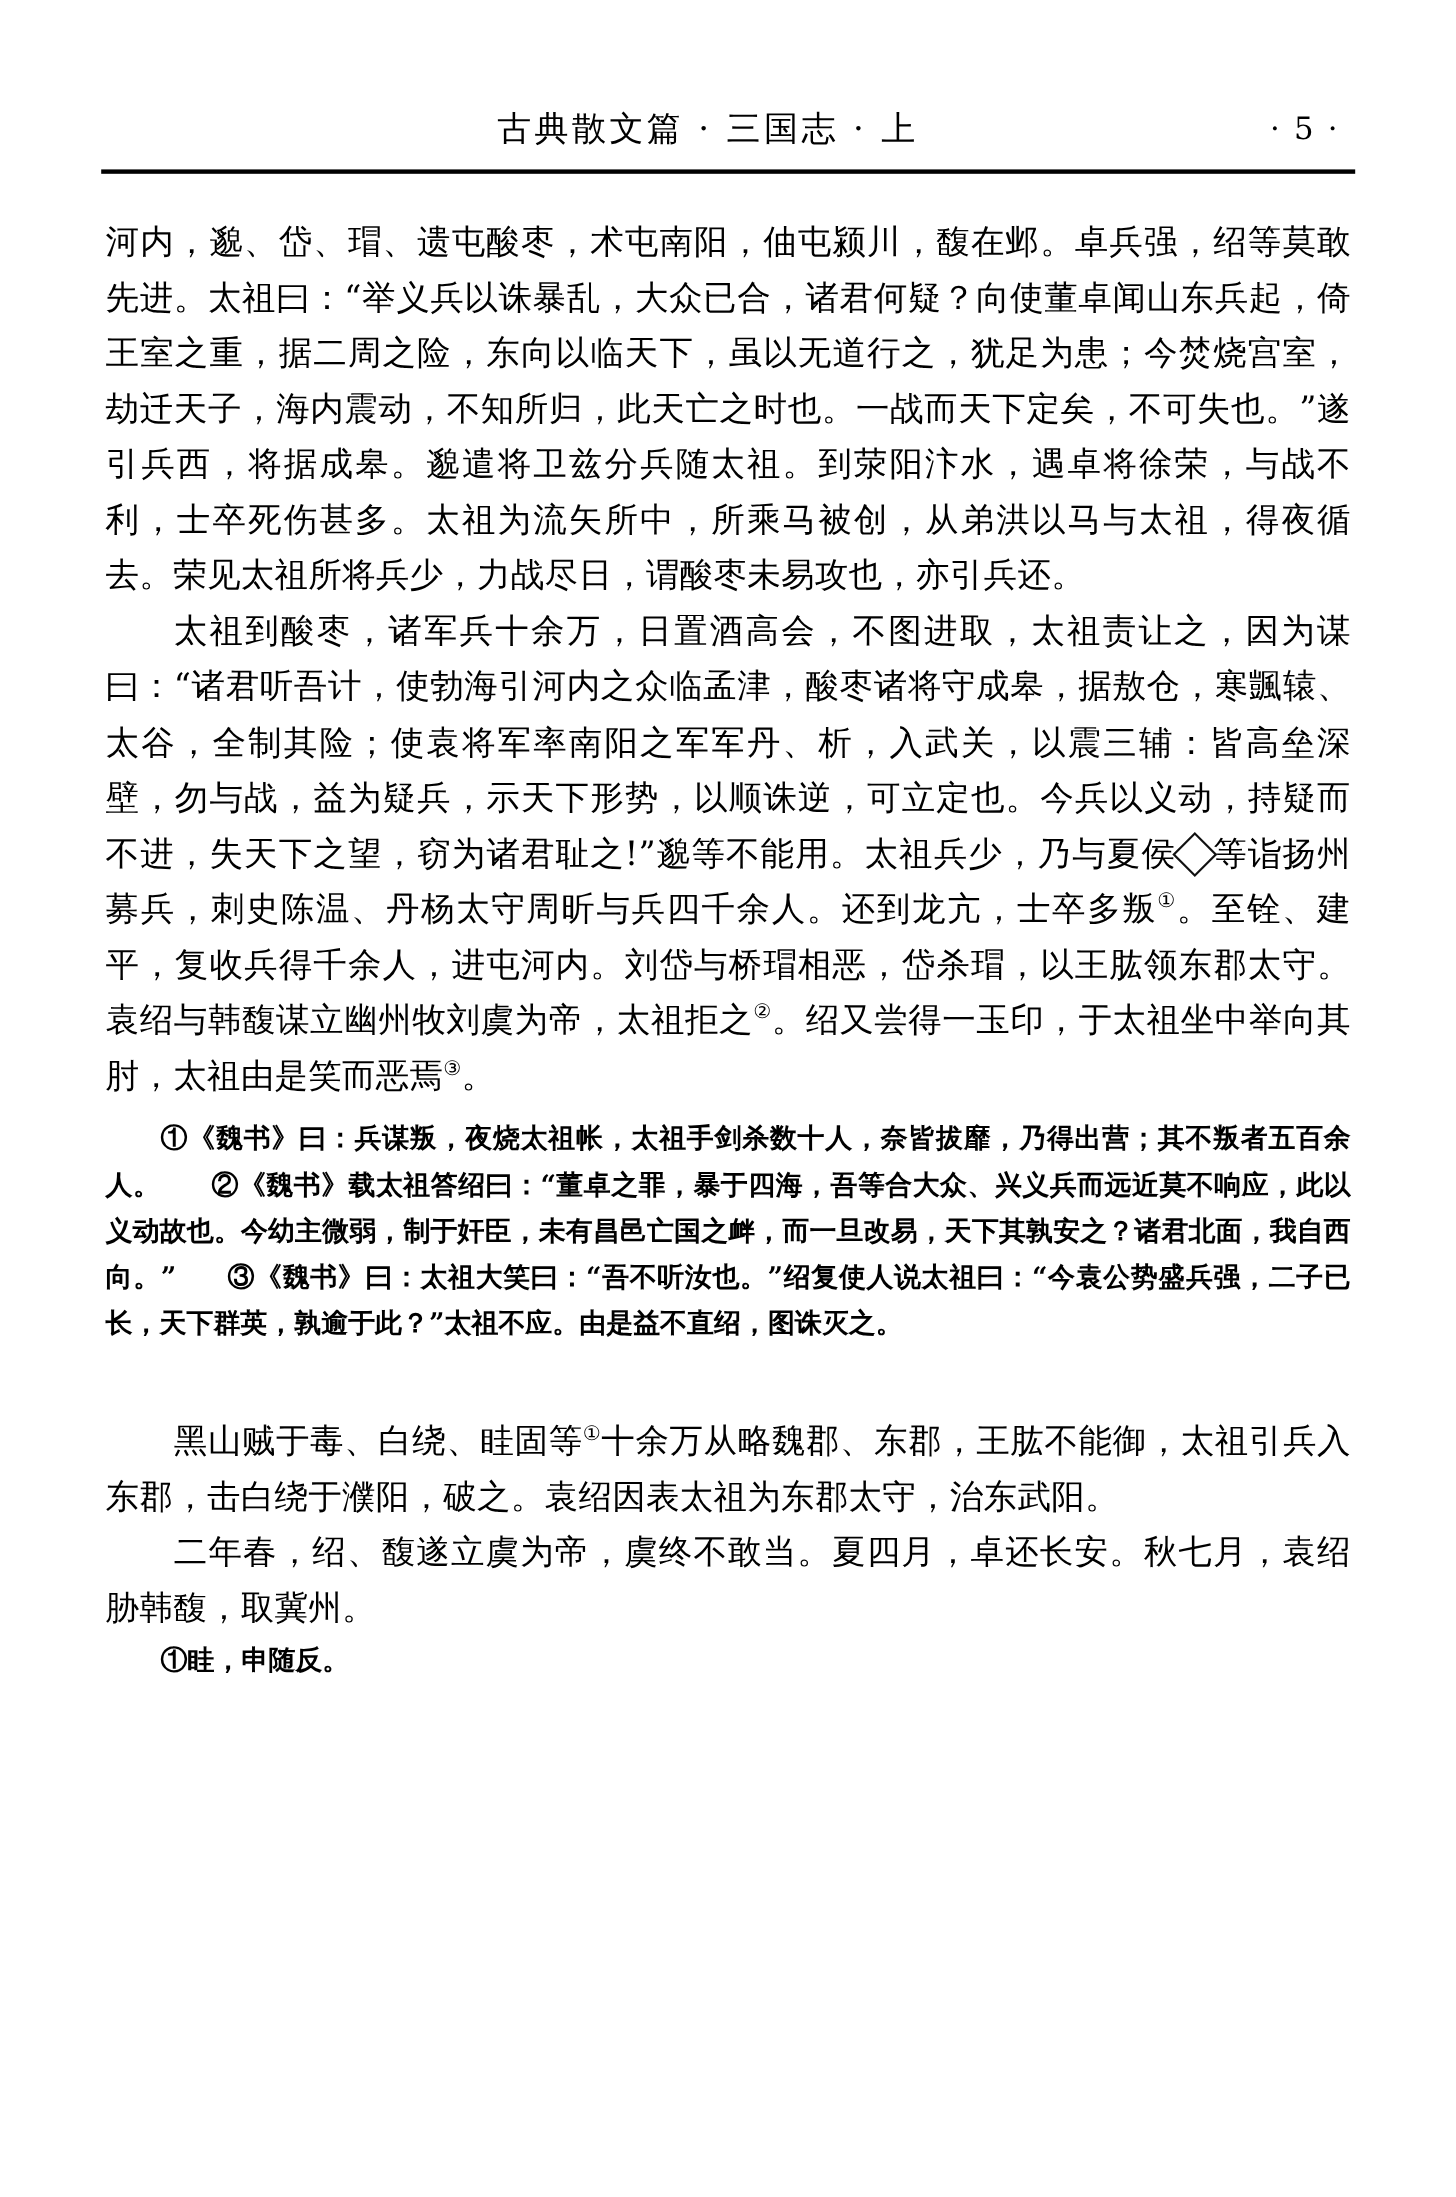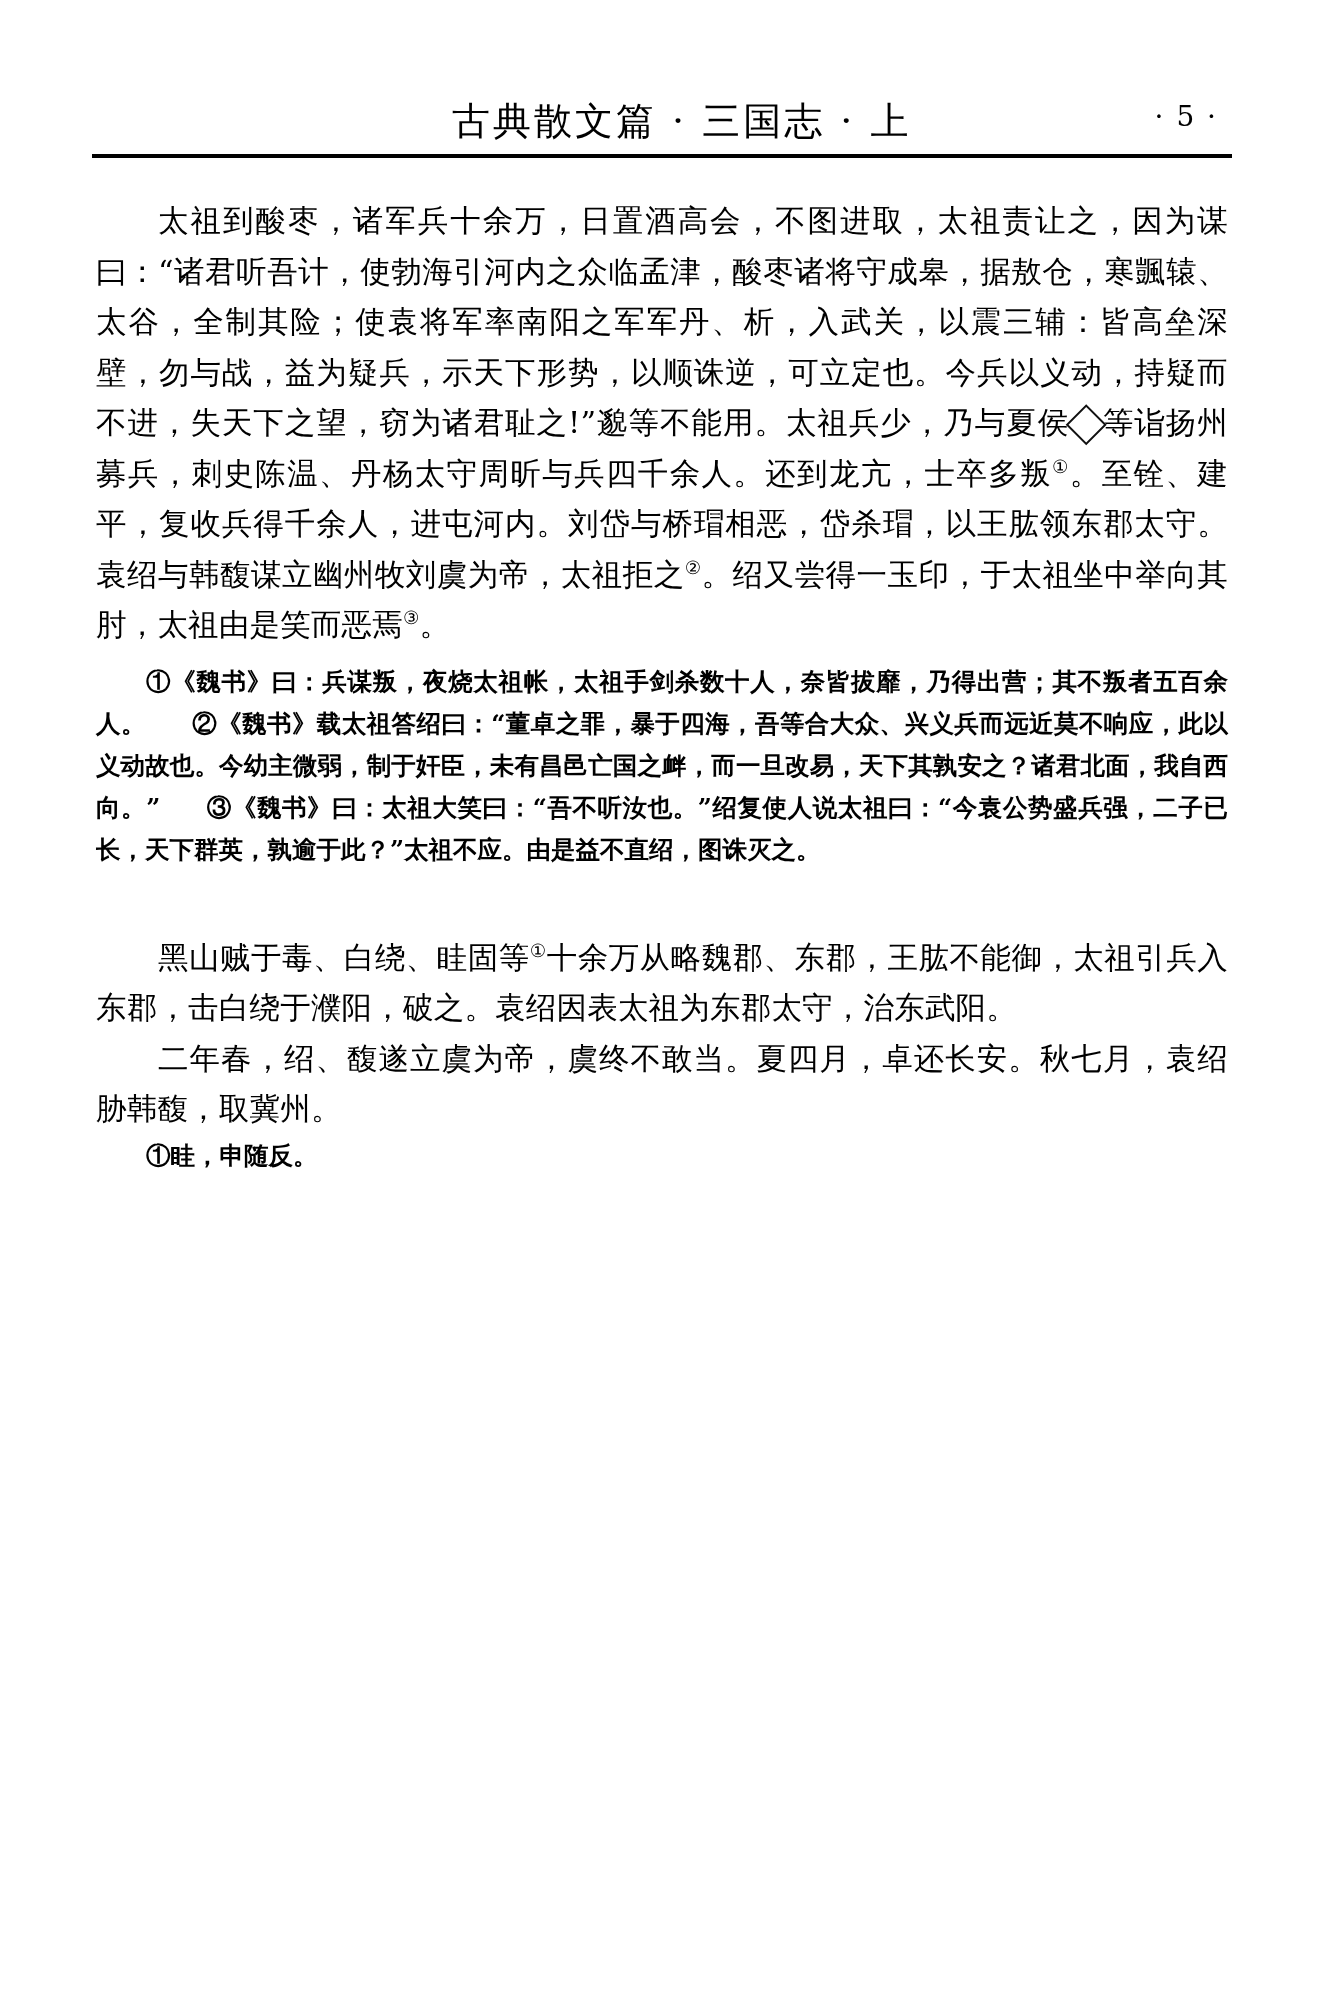--- a/index.html
+++ b/index.html
@@ -26,21 +26,21 @@
     position: absolute;
     left: 92px;
     top: 96px;
     width: 1140px;
     height: 70px;
   }
   .header-title {
     position: absolute;
     left: 360px;
     top: 0;
-    font-size: 38px;
+    font-size: 31px;
     letter-spacing: 3px;
     font-family: "DejaVu Serif", serif;
     white-space: nowrap;
   }
   .header-pageno {
     position: absolute;
     right: 14px;
     top: 4px;
     font-size: 28px;
     letter-spacing: 2px;
@@ -108,20 +108,21 @@
 <div class="page">
 
   <div class="header">
     <div class="header-title">古典散文篇 · 三国志 · 上</div>
     <div class="header-pageno">· 5 ·</div>
     <div class="header-rule"></div>
   </div>
 
   <div class="content">
 
+    <p>河内，邈、岱、瑁、遗屯酸枣，术屯南阳，伷屯颍川，馥在邺。卓兵强，绍等莫敢先进。太祖曰：“举义兵以诛暴乱，大众已合，诸君何疑？向使董卓闻山东兵起，倚王室之重，据二周之险，东向以临天下，虽以无道行之，犹足为患；今焚烧宫室，劫迁天子，海内震动，不知所归，此天亡之时也。一战而天下定矣，不可失也。”遂引兵西，将据成皋。邈遣将卫兹分兵随太祖。到荥阳汴水，遇卓将徐荣，与战不利，士卒死伤甚多。太祖为流矢所中，所乘马被创，从弟洪以马与太祖，得夜循去。荣见太祖所将兵少，力战尽日，谓酸枣未易攻也，亦引兵还。</p>
 
     <p class="indent"><span>太祖到酸枣，诸军兵十余万，日置酒高会，不图进取，太祖责让之，因为谋曰：“诸君听吾计，使勃海引河内之众临孟津，酸枣诸将守成皋，据敖仓，寒颽辕、太谷，全制其险；使袁将军率南阳之军军丹、析，入武关，以震三辅：皆高垒深壁，勿与战，益为疑兵，示天下形势，以顺诛逆，可立定也。今兵以义动，持疑而不进，失天下之望，窃为诸君耻之!”邈等不能用。太祖兵少，乃与夏侯</span><span class="tofu"></span><span>等诣扬州募兵，刺史陈温、丹杨太守周昕与兵四千余人。还到龙亢，士卒多叛</span><sup>①</sup><span>。至铨、建平，复收兵得千余人，进屯河内。刘岱与桥瑁相恶，岱杀瑁，以王肱领东郡太守。袁绍与韩馥谋立幽州牧刘虞为帝，太祖拒之</span><sup>②</sup><span>。绍又尝得一玉印，于太祖坐中举向其肘，太祖由是笑而恶焉</span><sup>③</sup><span>。</span></p>
 
     <div class="gap-sm"></div>
 
     <div class="note indent"><span>①《魏书》曰：兵谋叛，夜烧太祖帐，太祖手剑杀数十人，奈皆拔靡，乃得出营；其不叛者五百余人。</span><span class="notegap"></span><span>②《魏书》载太祖答绍曰：“董卓之罪，暴于四海，吾等合大众、兴义兵而远近莫不响应，此以义动故也。今幼主微弱，制于奸臣，未有昌邑亡国之衅，而一旦改易，天下其孰安之？诸君北面，我自西向。”</span><span class="notegap"></span><span>③《魏书》曰：太祖大笑曰：“吾不听汝也。”绍复使人说太祖曰：“今袁公势盛兵强，二子已长，天下群英，孰逾于此？”太祖不应。由是益不直绍，图诛灭之。</span></div>
 
     <div class="gap-lg"></div>
 
     <p class="indent"><span>黑山贼于毒、白绕、眭固等</span><sup>①</sup><span>十余万从略魏郡、东郡，王肱不能御，太祖引兵入东郡，击白绕于濮阳，破之。袁绍因表太祖为东郡太守，治东武阳。</span></p>

